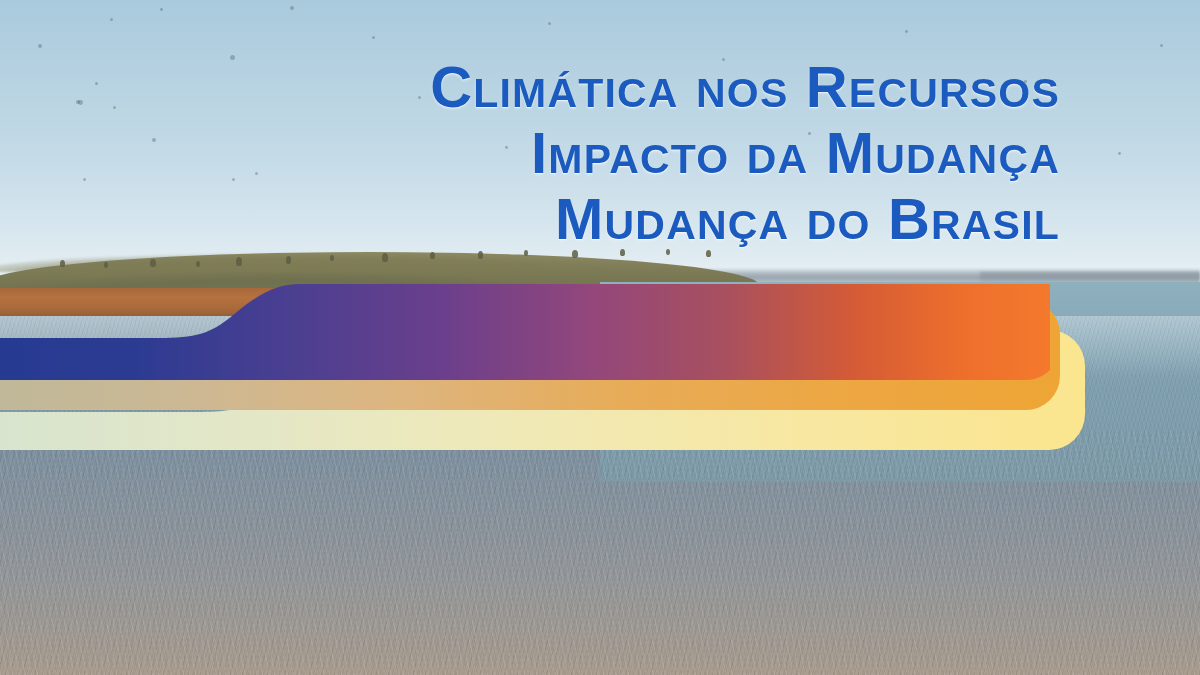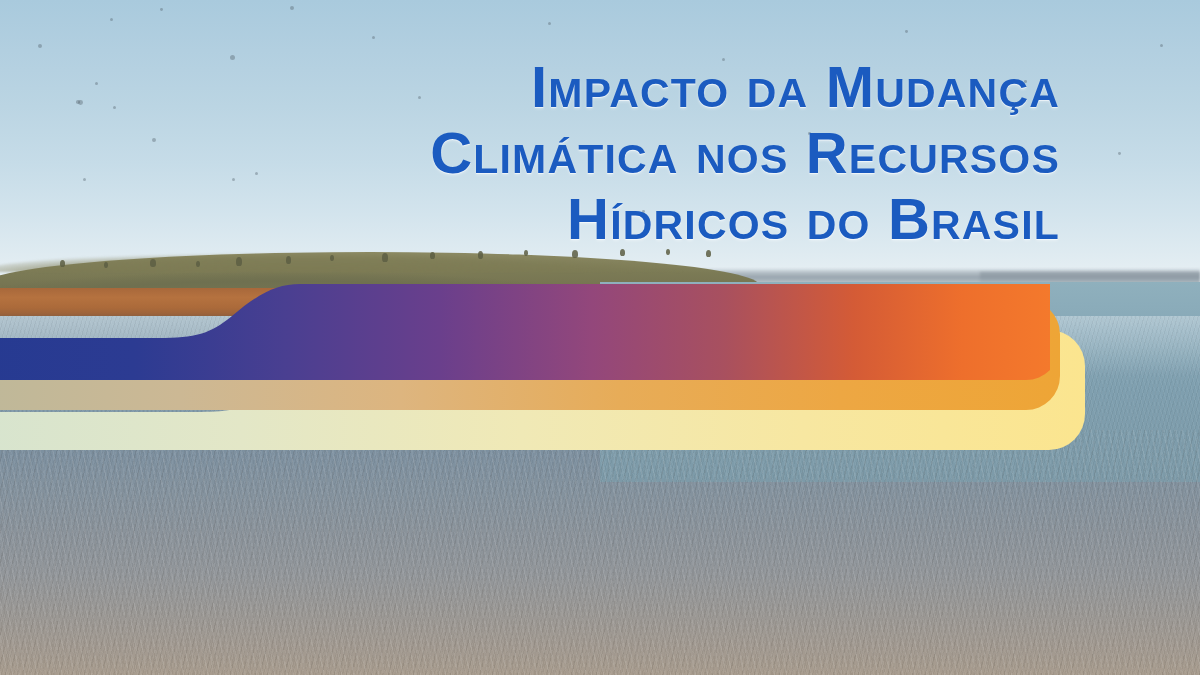--- a/index.html
+++ b/index.html
@@ -310,18 +310,18 @@
                  C 196,338 210,334 232,316
                  C 258,294 276,284 300,284
                  L 1050,284
                  L 1050,410
                  L -40,410 Z" fill="url(#gradTop)"></path>
       </g>
     </svg>
   </div>
 
   <div class="title-block">
+    <span class="title-line" style="color: rgb(27, 91, 192);">Climática nos Recursos</span>
     <span class="title-line" style="color: rgb(27, 91, 192);">Impacto da Mudança</span>
-    <span class="title-line" style="color: rgb(27, 91, 192);">Climática nos Recursos</span>
-    <span class="title-line" style="color: rgb(27, 91, 192);">Hídricos do Brasil</span>
+    <span class="title-line" style="color: rgb(27, 91, 192);">Mudança do Brasil</span>
   </div>
 
 </div>
 
 </body></html>

